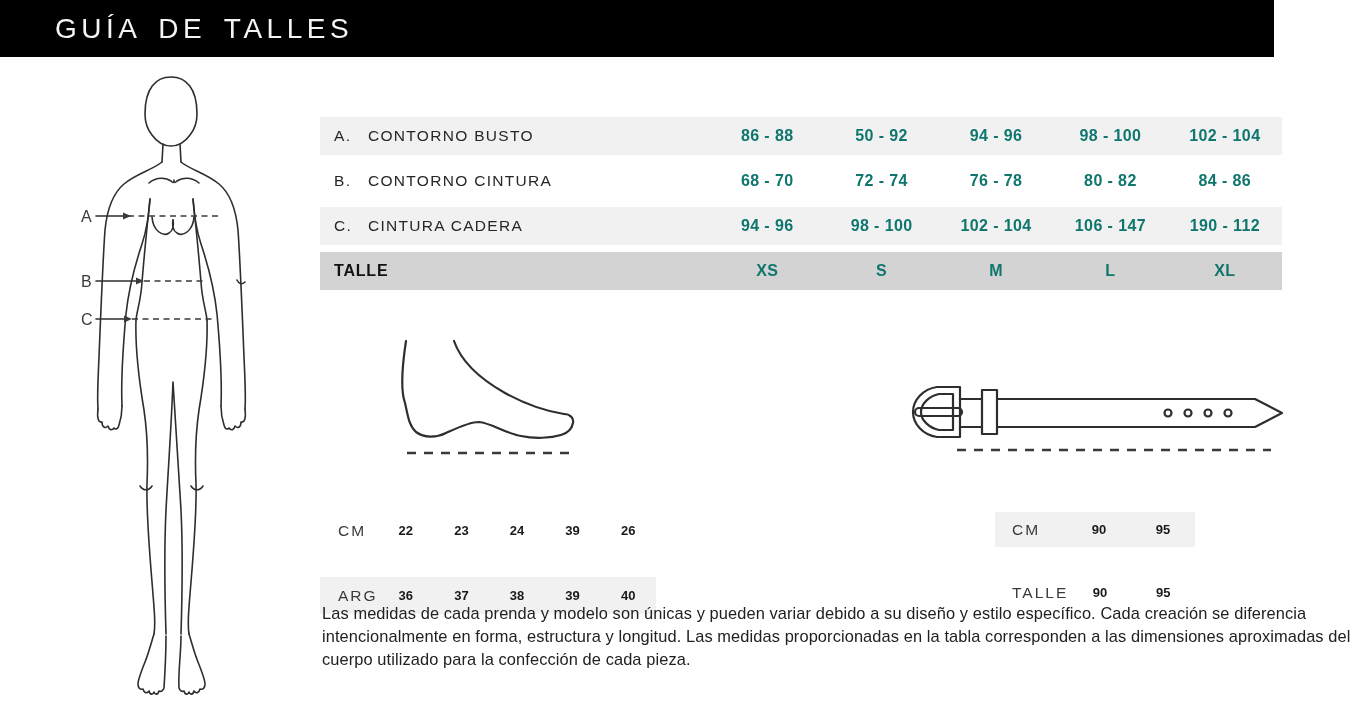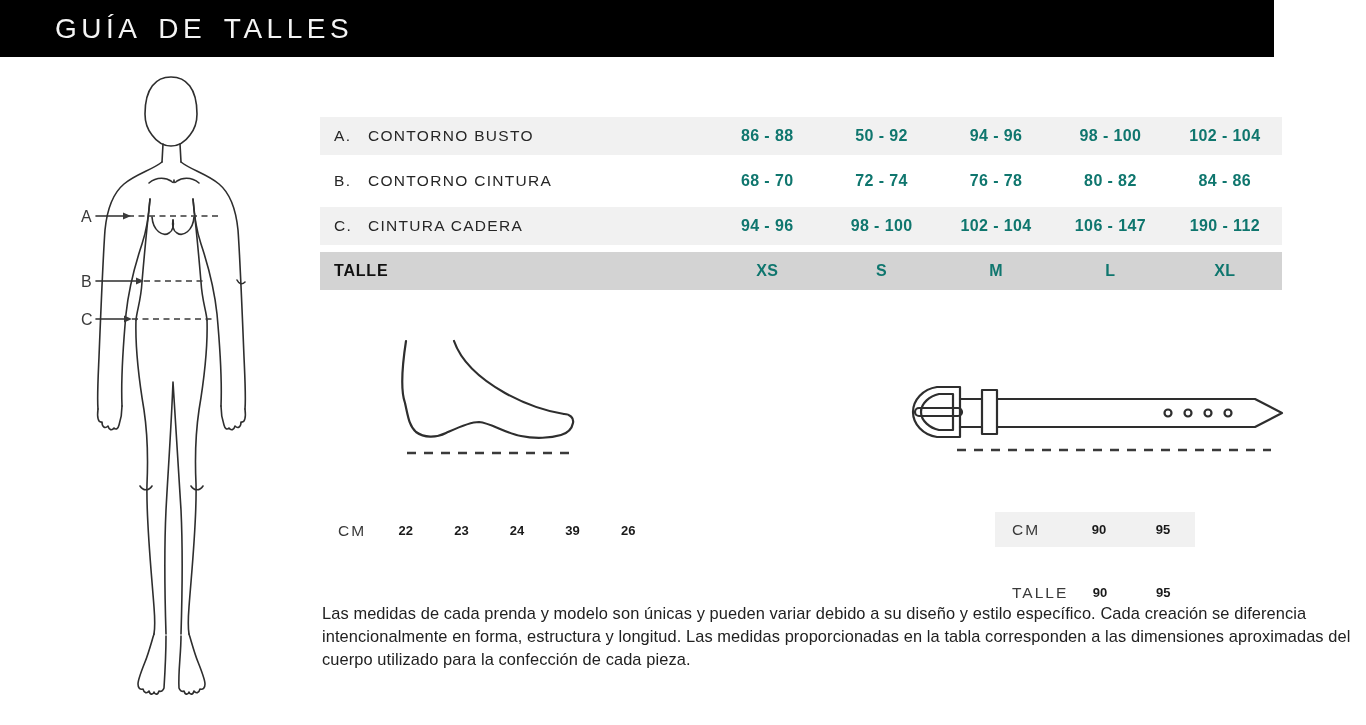--- a/index.html
+++ b/index.html
@@ -220,20 +220,28 @@
   </div>
 
   <div class="mini-table shoe-table">
     <div class="mt-row">
       <div class="mt-label">CM</div>
       <div class="mt-val">22</div>
       <div class="mt-val">23</div>
       <div class="mt-val">24</div>
       <div class="mt-val">39</div>
       <div class="mt-val">26</div>
+    </div>
+    <div class="mt-row shaded">
+      <div class="mt-label">ARG</div>
+      <div class="mt-val">36</div>
+      <div class="mt-val">37</div>
+      <div class="mt-val">38</div>
+      <div class="mt-val">39</div>
+      <div class="mt-val">40</div>
     </div>
   </div>
 
   <div class="fig-belt">
     <svg viewBox="0 0 390 80">
       <path class="sketch2" d="M 34,10 L 57,10 L 57,60 L 34,60 C 20,58 10,47 10,35 C 10,23 20,12 34,10 Z"></path>
       <path class="sketch2" d="M 36,17 L 50,17 L 50,53 L 36,53 C 27,51 18,44 18,35 C 18,26 27,19 36,17 Z"></path>
       <rect class="sketch2" x="12" y="31" width="47" height="8" rx="4" fill="#ffffff"></rect>
       <path class="sketch2" d="M 57,22 L 79,22"></path>
       <path class="sketch2" d="M 57,50 L 79,50"></path>

